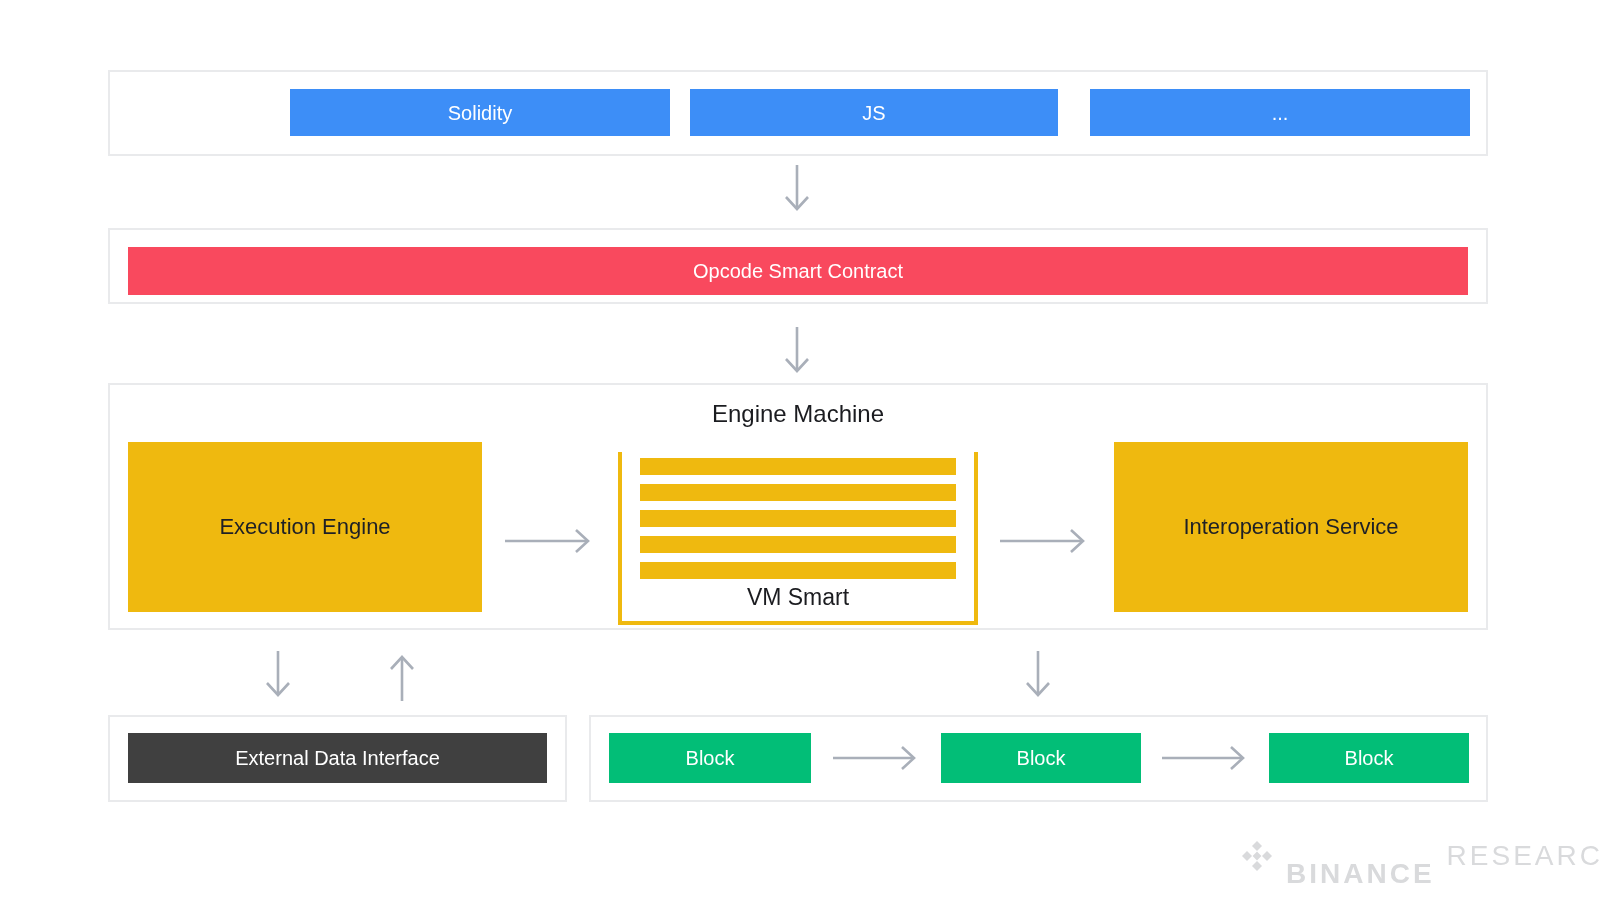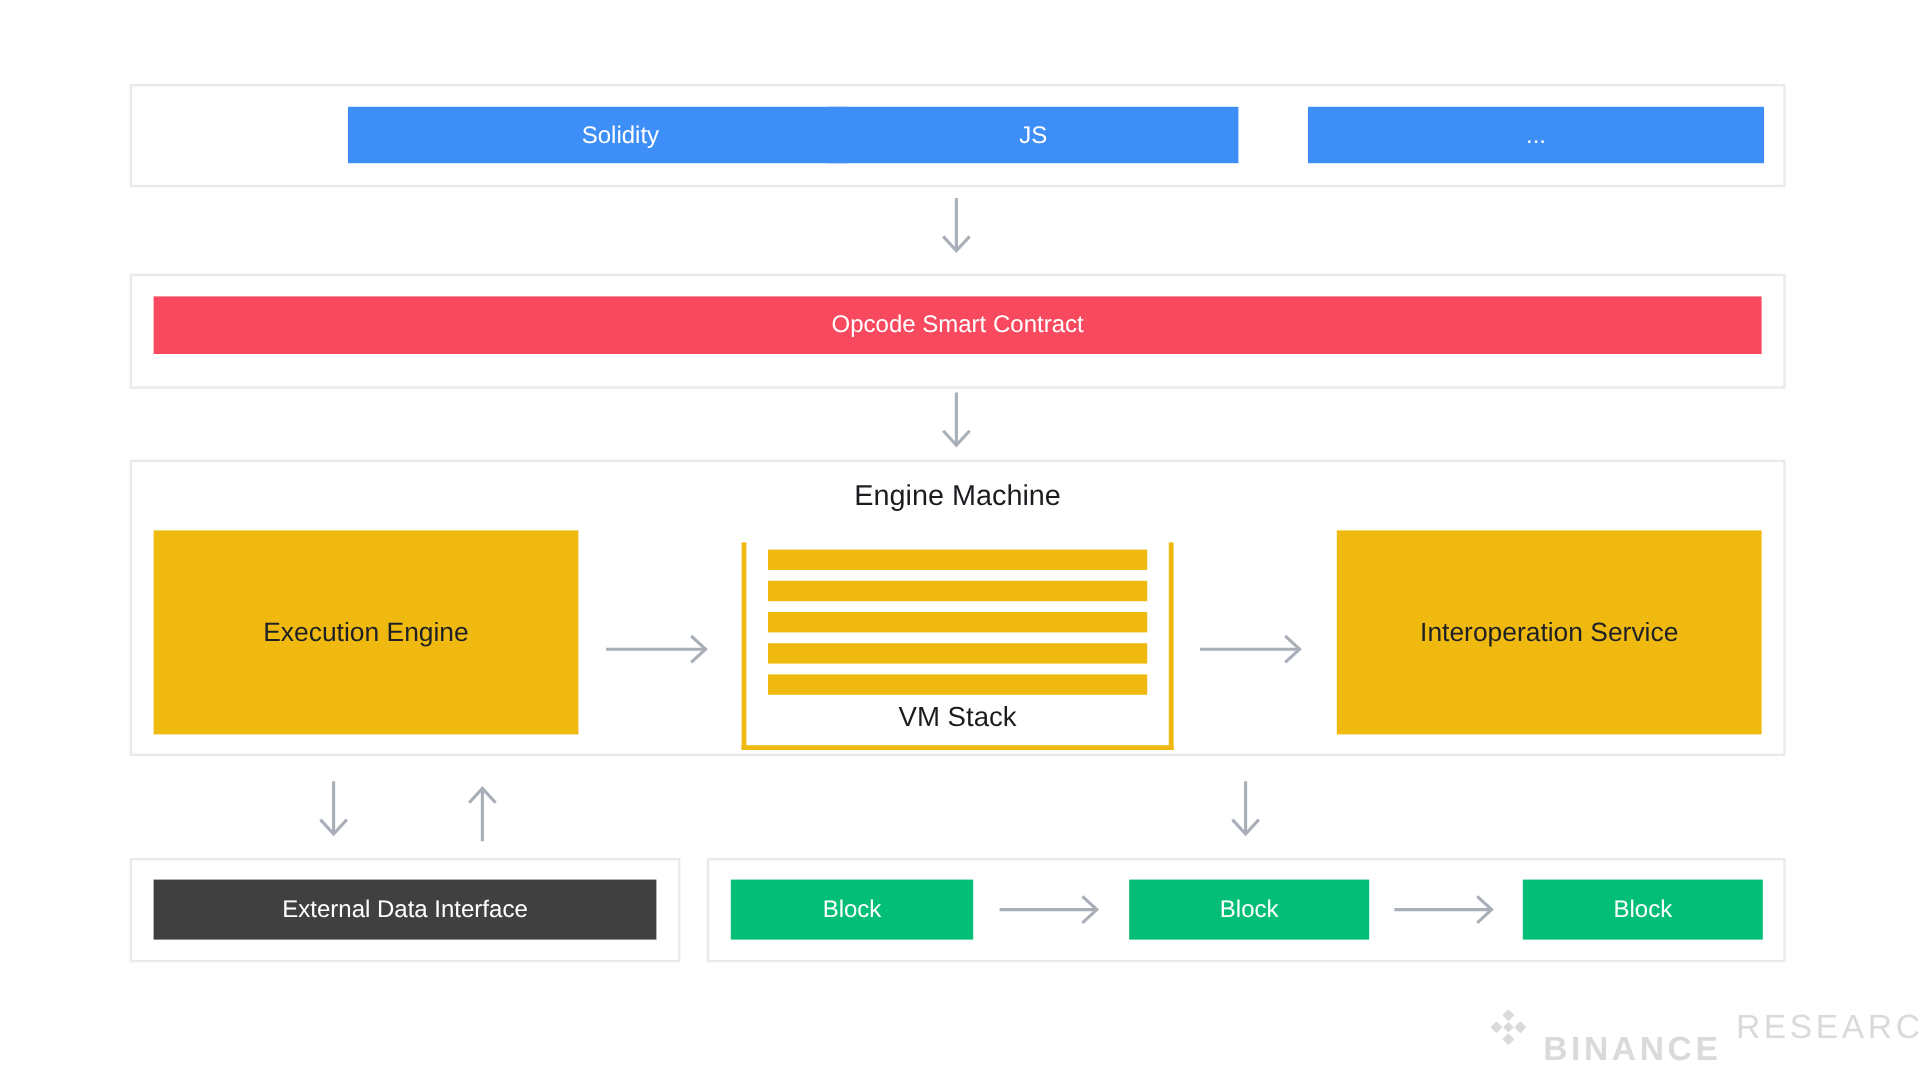--- a/index.html
+++ b/index.html
@@ -32,33 +32,33 @@
   #brand .mark{margin-right:12px;}
   #brand .bold{font-size:28px;font-weight:700;letter-spacing:3px;margin-top:36px;}
   #brand .light{font-size:28px;font-weight:400;letter-spacing:3px;margin-left:12px;}
 </style>
 </head>
 <body>
 
 <div id="canvas">
 
   <div class="container" style="left:108px;top:70px;width:1380px;height:86px;">
-    <div class="pill blue" style="left:180px;top:17px;width:380px;height:47px;padding-left:37px;">Solidity</div>
-    <div class="pill blue" style="left:580px;top:17px;width:342px;height:47px;">JS</div>
+    <div class="pill blue" style="left:180px;top:17px;width:380px;height:47px;">Solidity</div>
+    <div class="pill blue" style="left:580px;top:17px;width:368px;height:47px;">JS</div>
     <div class="pill blue" style="left:980px;top:17px;width:380px;height:47px;">...</div>
   </div>
 
   <div class="arrow" style="left:782px;top:164px;">
     <svg width="30" height="52" viewBox="0 0 30 52">
       <line x1="15" y1="1" x2="15" y2="44"></line>
       <polyline points="4,33 15,45 26,33"></polyline>
     </svg>
   </div>
 
-  <div class="container" style="left:108px;top:228px;width:1380px;height:96px;padding-left:29px;">
+  <div class="container" style="left:108px;top:228px;width:1380px;height:76px;padding-left:29px;">
     <div class="pill red" style="left:18px;top:17px;width:1340px;height:48px;">Opcode Smart Contract</div>
   </div>
 
   <div class="arrow" style="left:782px;top:326px;">
     <svg width="30" height="52" viewBox="0 0 30 52">
       <line x1="15" y1="1" x2="15" y2="44"></line>
       <polyline points="4,33 15,45 26,33"></polyline>
     </svg>
   </div>
 
@@ -73,21 +73,21 @@
         <polyline points="73,4 85,15 73,26"></polyline>
       </svg>
     </div>
 
     <div id="vm-stack">
       <div class="stack-bar" style="top:6px;"></div>
       <div class="stack-bar" style="top:32px;"></div>
       <div class="stack-bar" style="top:58px;"></div>
       <div class="stack-bar" style="top:84px;"></div>
       <div class="stack-bar" style="top:110px;"></div>
-      <div id="vm-stack-label">VM Stack</div>
+      <div id="vm-stack-label">VM Smart</div>
     </div>
 
     <div class="arrow" style="left:888px;top:141px;">
       <svg width="92" height="30" viewBox="0 0 92 30">
         <line x1="2" y1="15" x2="84" y2="15"></line>
         <polyline points="73,4 85,15 73,26"></polyline>
       </svg>
     </div>
 
     <div class="pill yellow dark" style="left:1004px;top:57px;width:354px;height:170px;">Interoperation Service</div>

